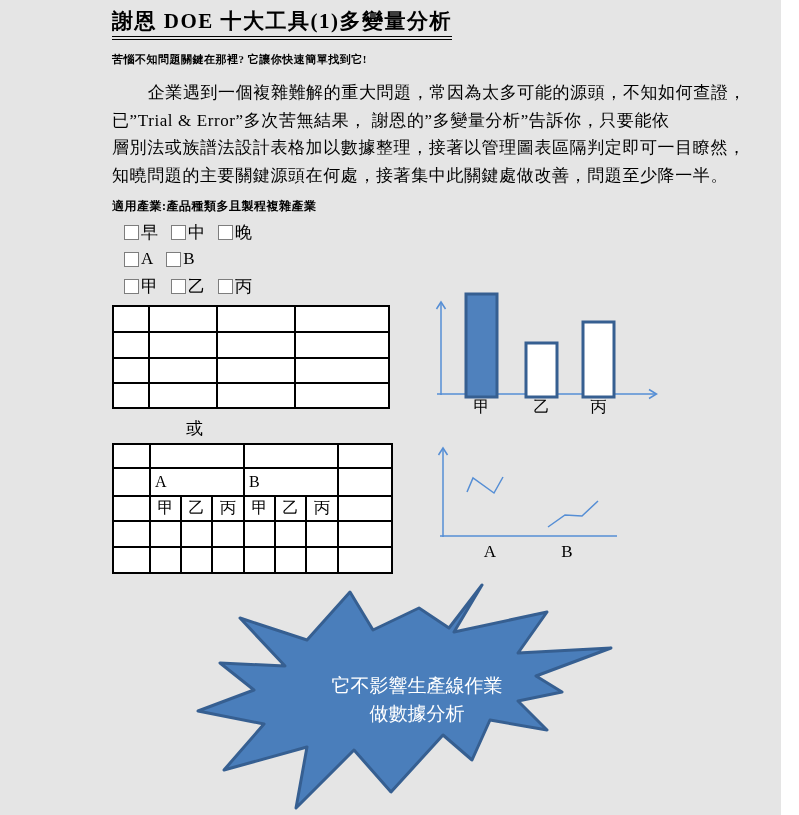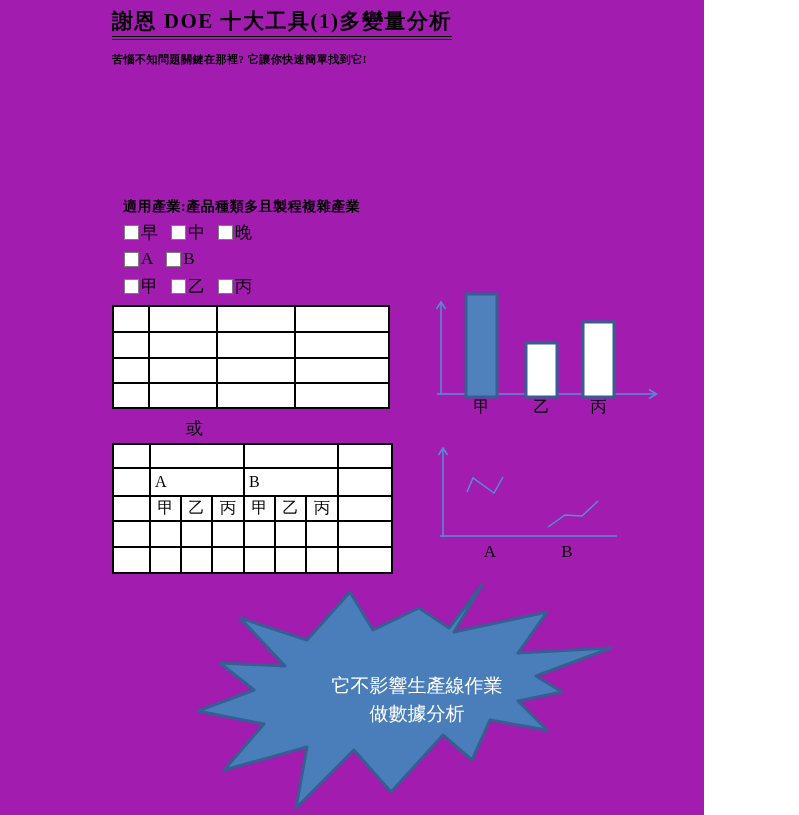--- a/index.html
+++ b/index.html
@@ -1,26 +1,26 @@
 <!DOCTYPE html>
 <html><head>
 <meta charset="utf-8">
 <style>
   *{margin:0;padding:0;box-sizing:border-box}
   html,body{background:#fff}
-  .page{position:relative;width:704px;height:815px;background:#a21caf;overflow:hidden;
+  .page{position:relative;width:781px;height:815px;background:#e5e5e5;overflow:hidden;
         font-family:"Liberation Serif","DejaVu Serif",serif;color:#000}
   .abs{position:absolute}
   .title{left:112px;top:7px;font-size:21px;font-weight:bold;letter-spacing:1.5px;
          border-bottom:4px double #000;padding-bottom:1px}
   .hook{left:112px;top:52px;font-size:11px;font-weight:bold;letter-spacing:.5px}
   .para{left:112px;top:79px;font-size:17px;line-height:27.5px;letter-spacing:.6px}
   .para .line{white-space:nowrap}
   .para .line:first-child{text-indent:2.1em}
-  .industry{left:123px;top:198px;font-size:14px;font-weight:bold;letter-spacing:.5px}
+  .industry{left:112px;top:198px;font-size:12px;font-weight:bold;letter-spacing:.5px}
   .cbrow{left:124px;display:flex;gap:13px;font-size:17px;align-items:center;height:20px}
   .cbrow .item{display:flex;align-items:center}
   .cbbox{width:15px;height:15px;border:1px solid #7d7d7d;background:#fff;display:inline-block;margin-right:2px}
   table{border-collapse:collapse;position:absolute;table-layout:fixed;background:#fff}
   td{border:2px solid #000;padding:0;font-size:16px;vertical-align:middle;overflow:hidden}
   .t1{left:112px;top:305px}
   .t2{left:112px;top:443px}
   .t2 td.lbl{padding-left:4px;text-align:left}
   .t2 td.ctr{text-align:center}
   .or{left:186px;top:417px;font-size:17px;letter-spacing:.5px}
@@ -30,20 +30,26 @@
 </style>
 </head>
 <body>
 
 <div class="page">
 
   <div class="abs title">謝恩 DOE 十大工具(1)多變量分析</div>
 
   <div class="abs hook">苦惱不知問題關鍵在那裡? 它讓你快速簡單找到它!</div>
 
+  <div class="abs para">
+    <div class="line">企業遇到一個複雜難解的重大問題，常因為太多可能的源頭，不知如何查證，</div>
+    <div class="line">已”Trial &amp; Error”多次苦無結果， 謝恩的”多變量分析”告訴你，只要能依</div>
+    <div class="line">層別法或族譜法設計表格加以數據整理，接著以管理圖表區隔判定即可一目瞭然，</div>
+    <div class="line">知曉問題的主要關鍵源頭在何處，接著集中此關鍵處做改善，問題至少降一半。</div>
+  </div>
 
   <div class="abs industry">適用產業:產品種類多且製程複雜產業</div>
 
   <div class="abs cbrow" style="top:222px">
     <span class="item">
       <span class="cbbox"></span>
       <span>早</span>
     </span>
     <span class="item">
       <span class="cbbox"></span>

